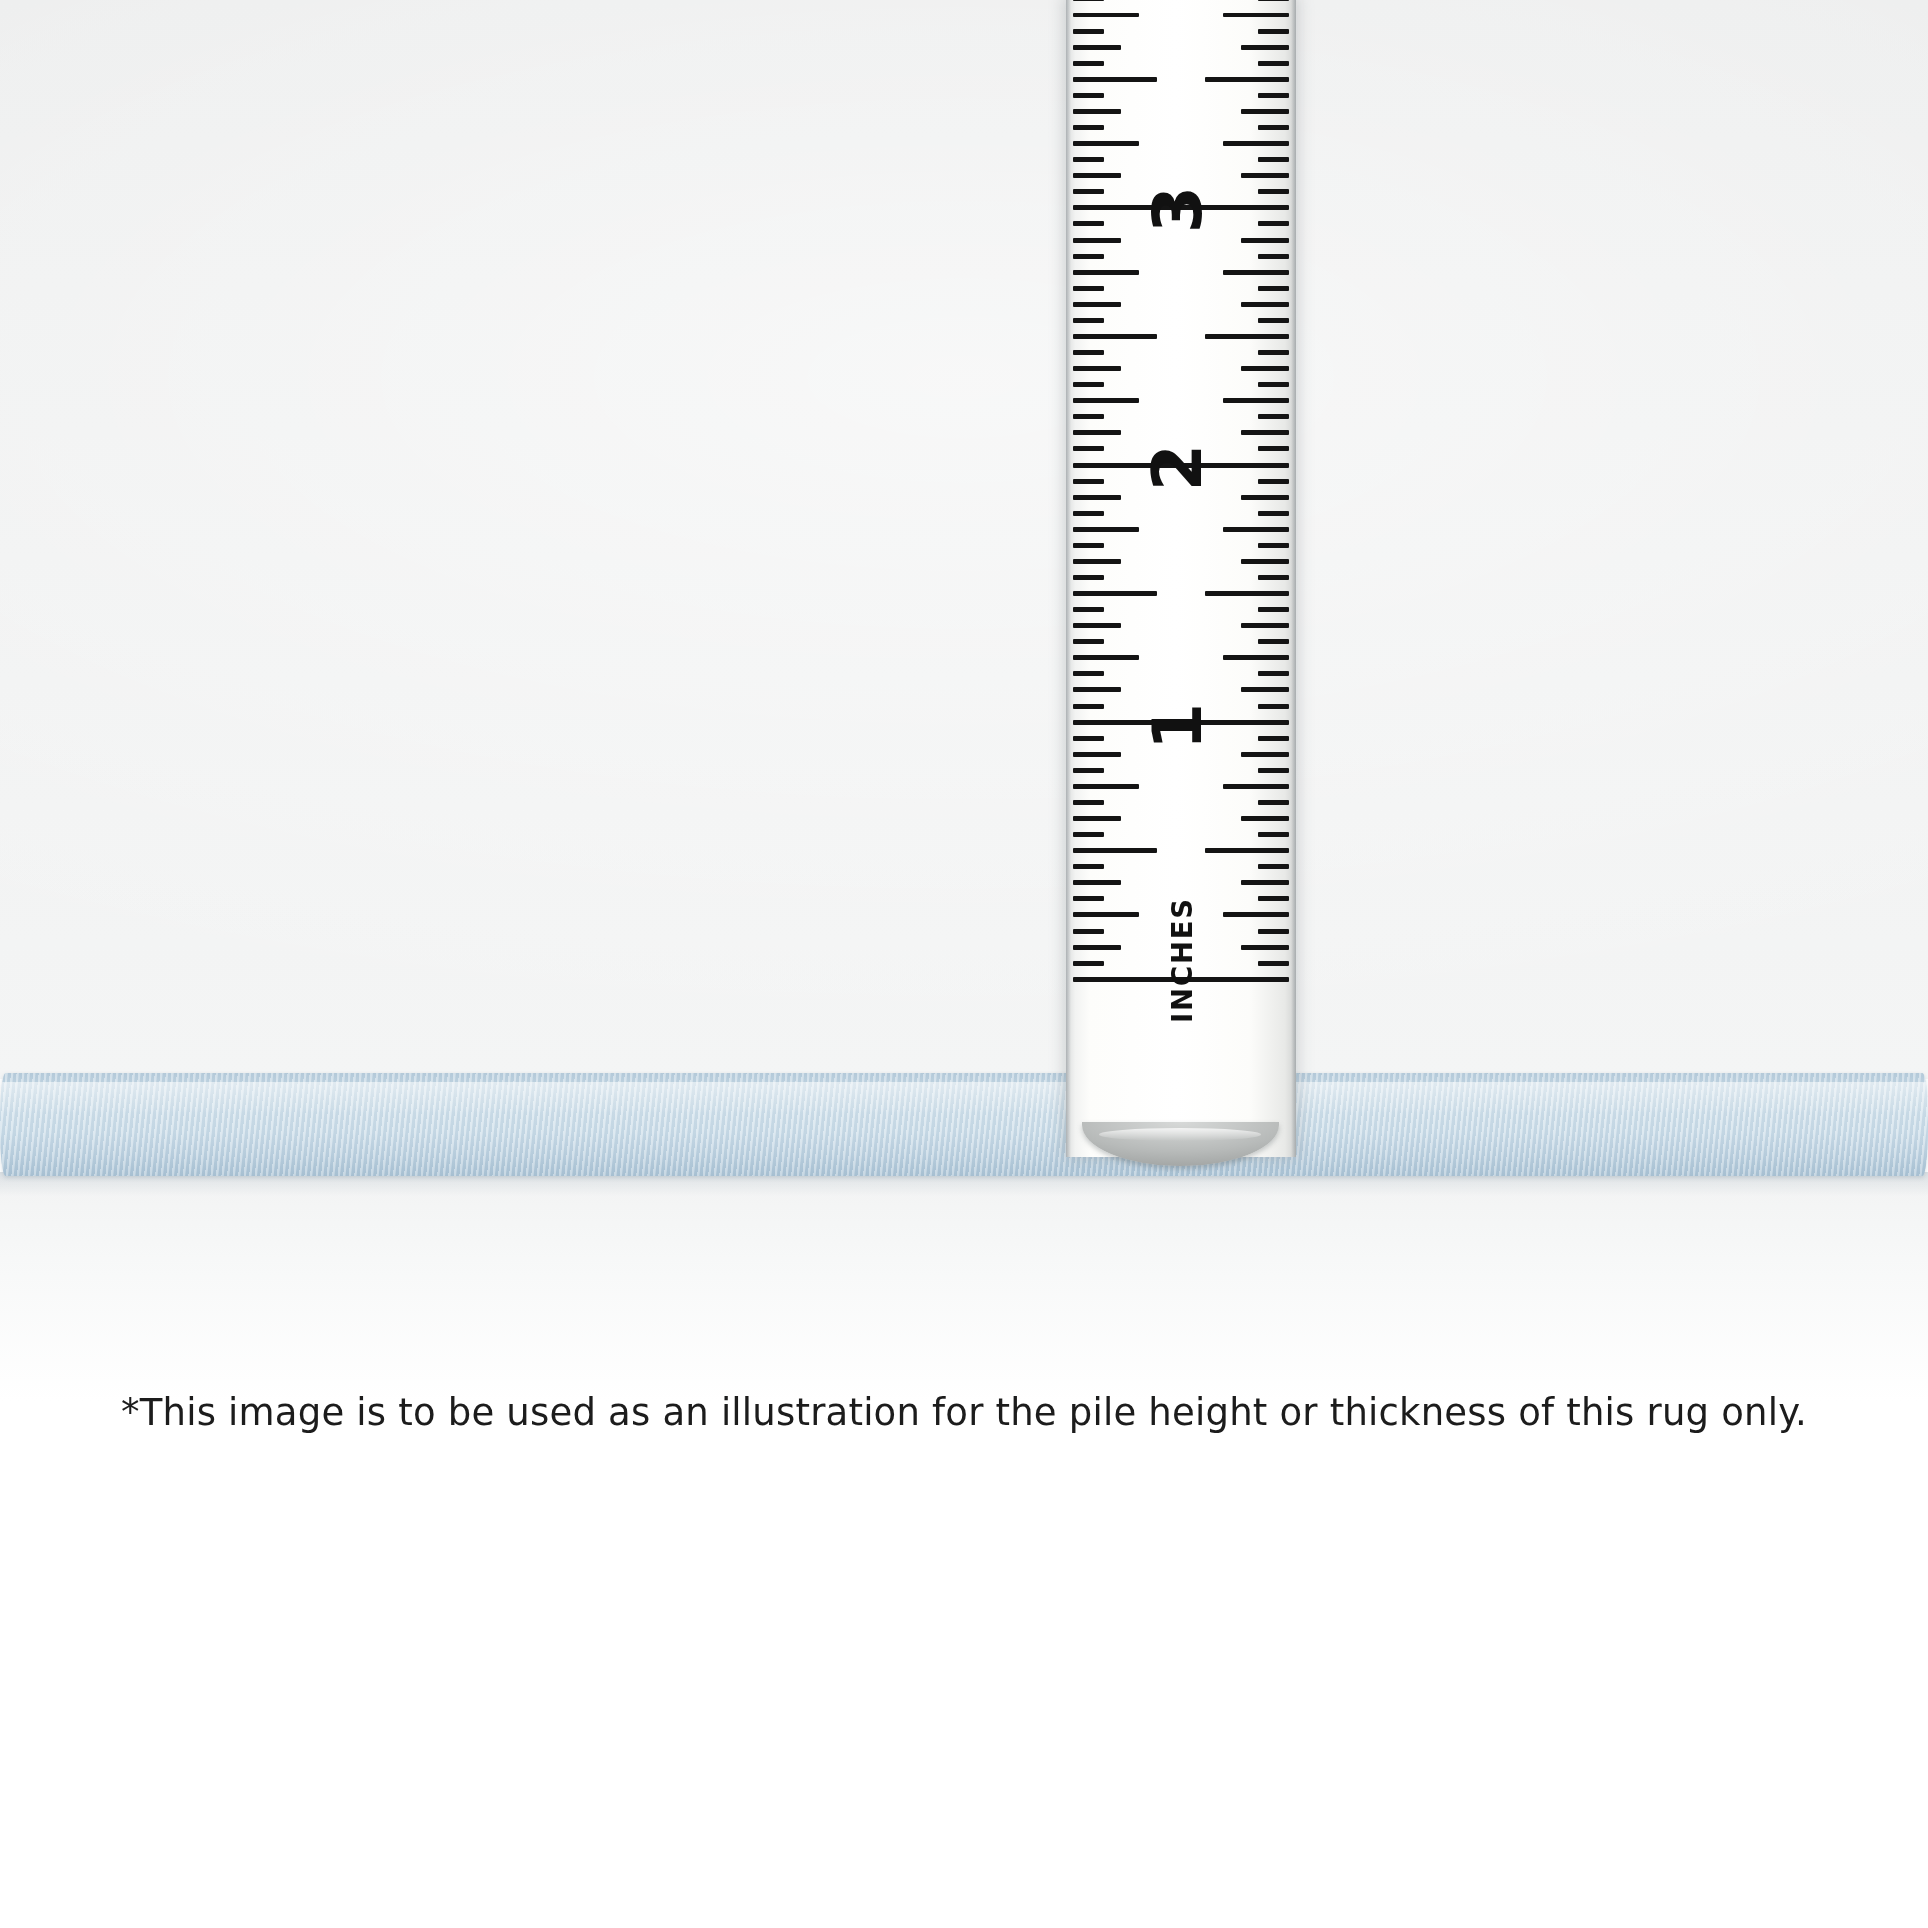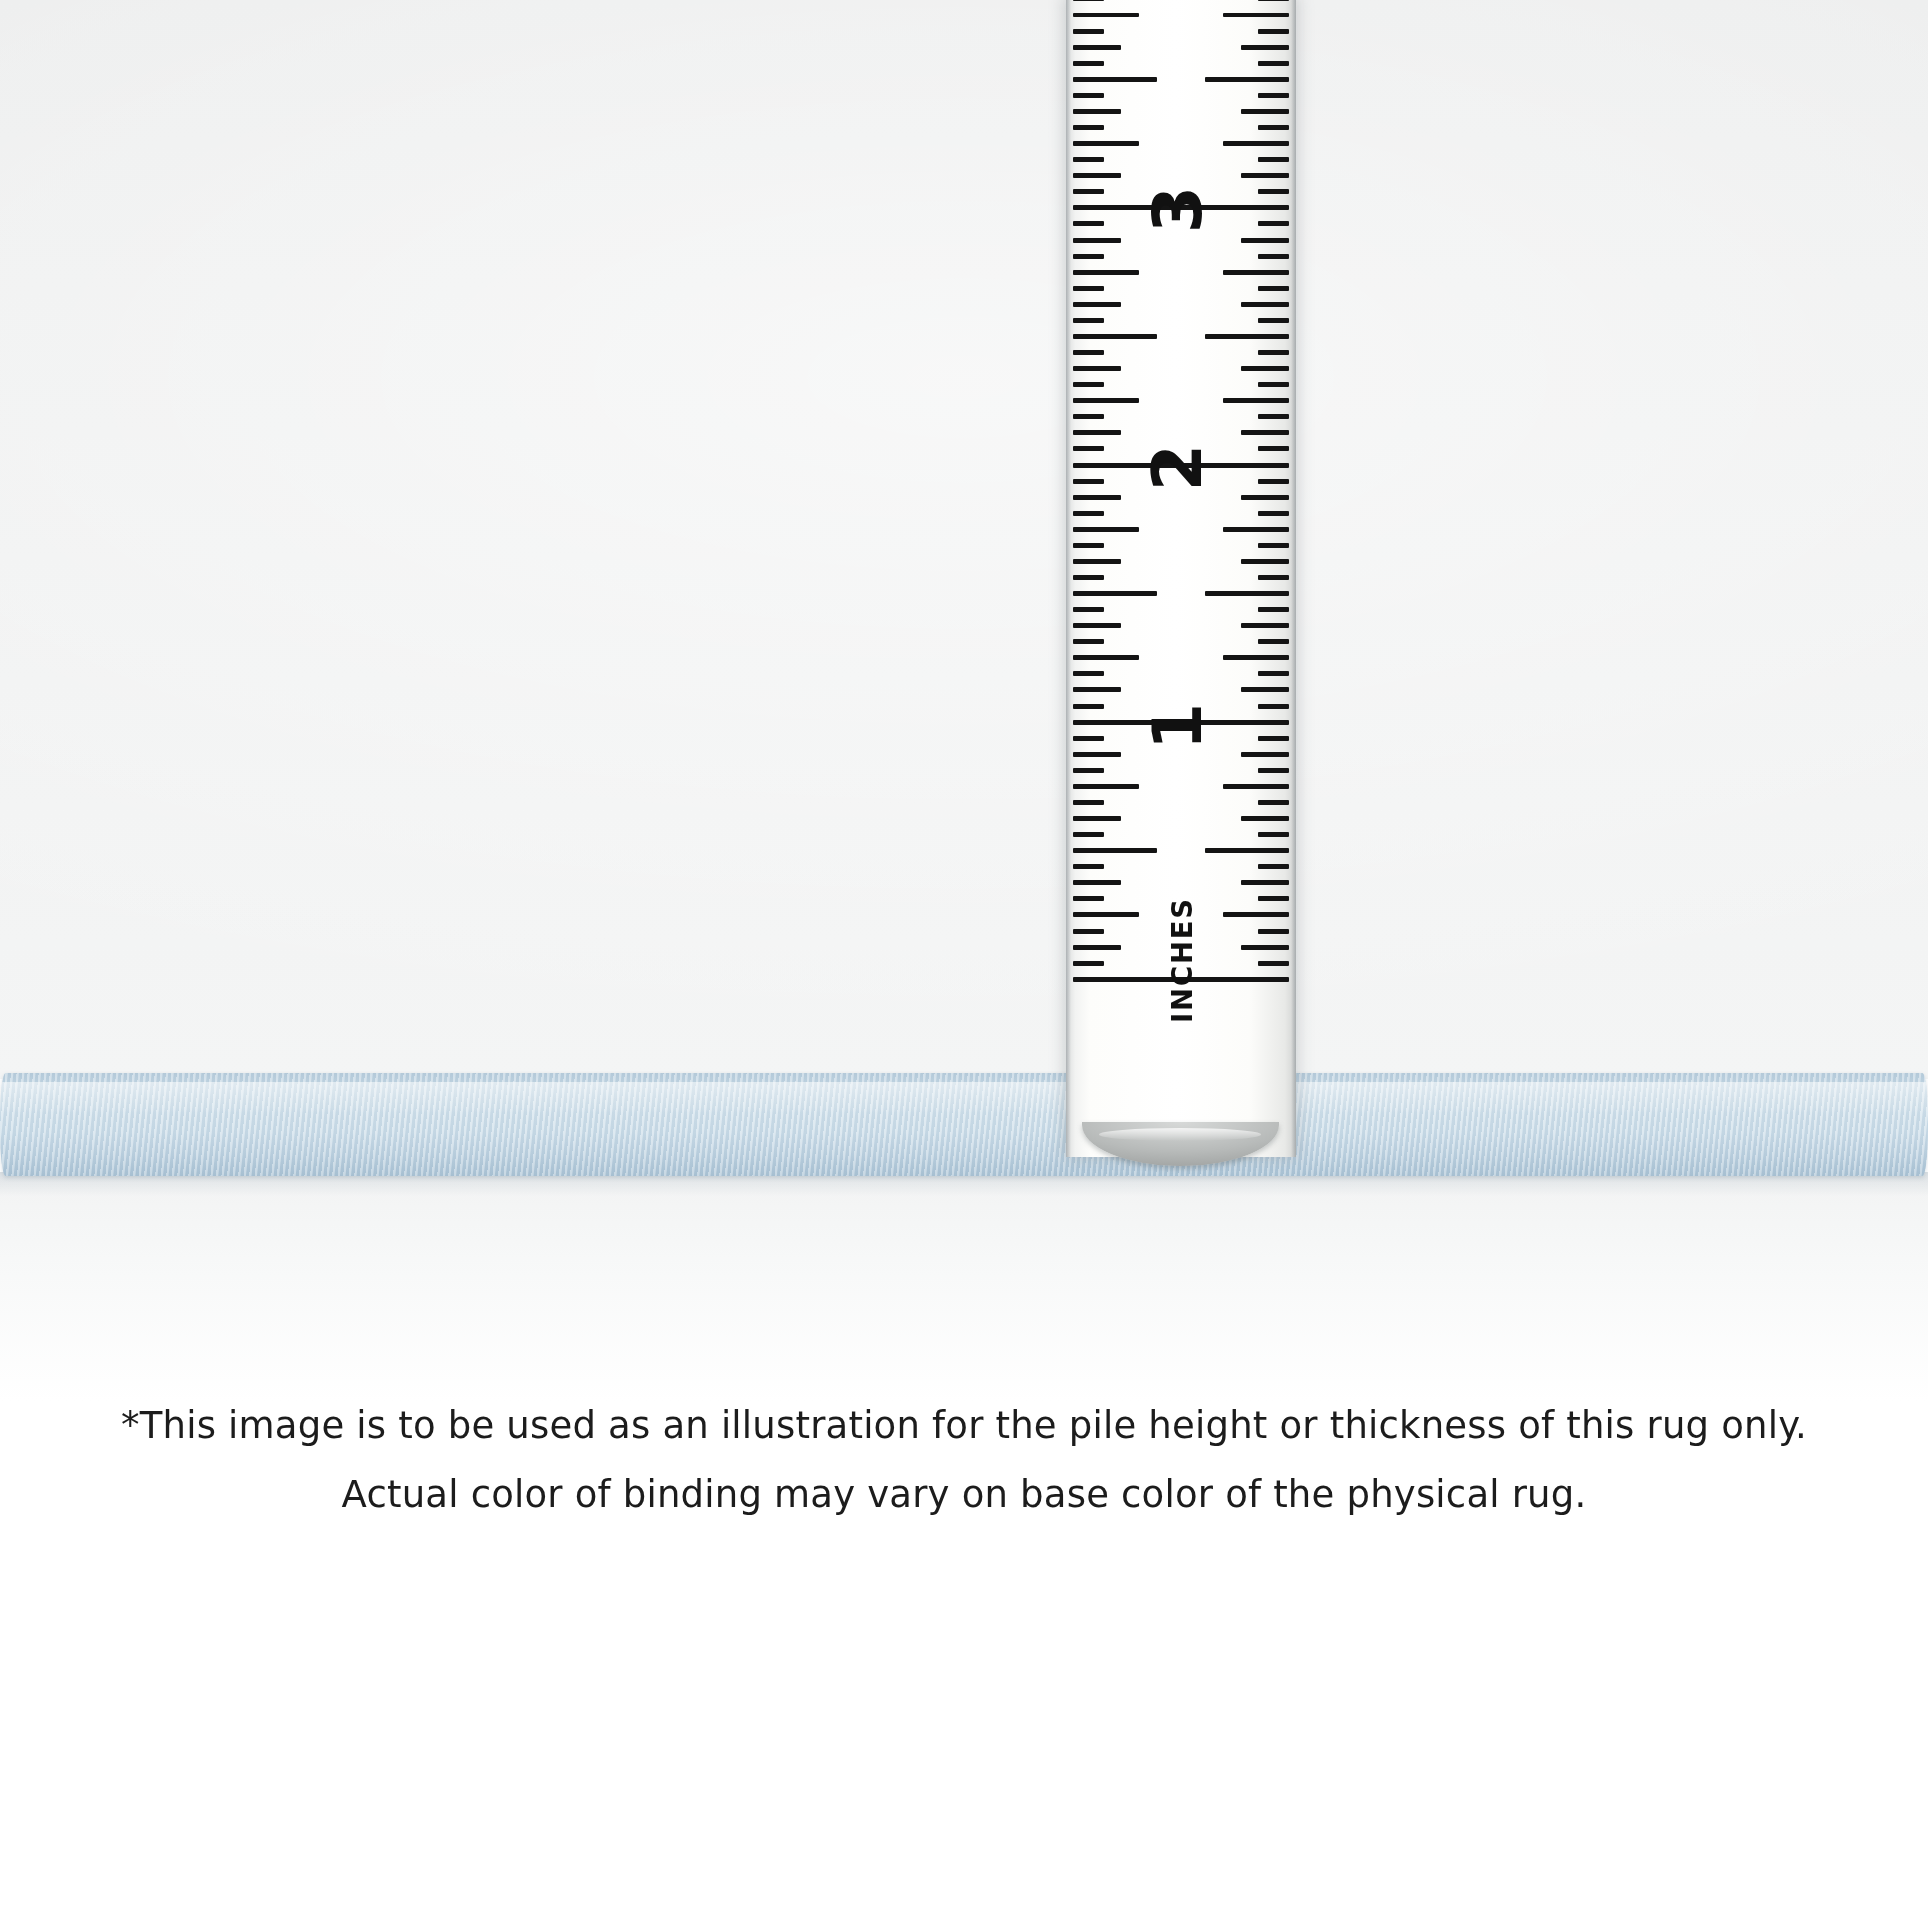--- a/index.html
+++ b/index.html
@@ -181,21 +181,21 @@
     left: 0;
     top: 1385px;
     width: 1928px;
     text-align: center;
     font-family: "DejaVu Sans", sans-serif;
     font-size: 37px;
     line-height: 1.5;
     color: #1c1c1c;
     letter-spacing: 0.2px;
   }
-  .caption-line { display: block; margin-top: 13px; }
+  .caption-line { display: block; }
 </style>
 </head>
 <body>
 
 <div class="scene">
 
   <div class="backdrop">
     <div class="backdrop-vignette"></div>
   </div>
 
@@ -343,17 +343,16 @@
 
     <div class="inches-label" style="top: 948px;">INCHES</div>
   </div>
 
   <div class="tape-tip">
     <div class="tip-highlight"></div>
   </div>
 
   <div class="caption">
     <span class="caption-line">*This image is to be used as an illustration for the pile height or thickness of this rug only.</span>
-    <span class="caption-line">Actual color of binding may vary on base color of the physical rug.</span>
   </div>
 
 </div>
 
 
 </body></html>

